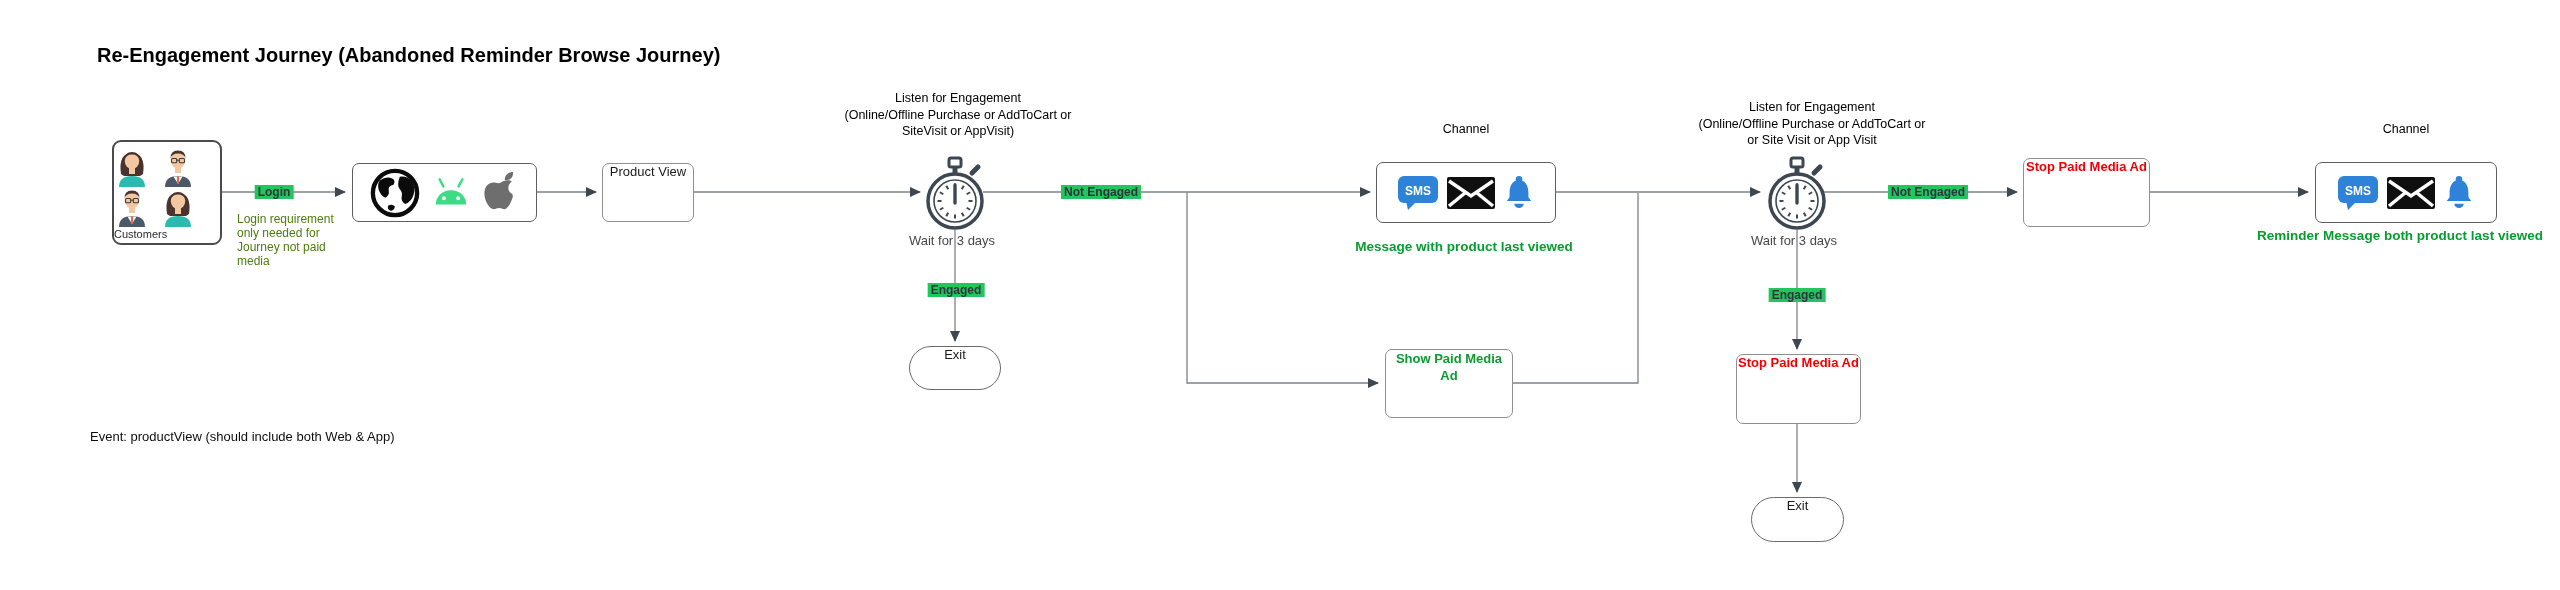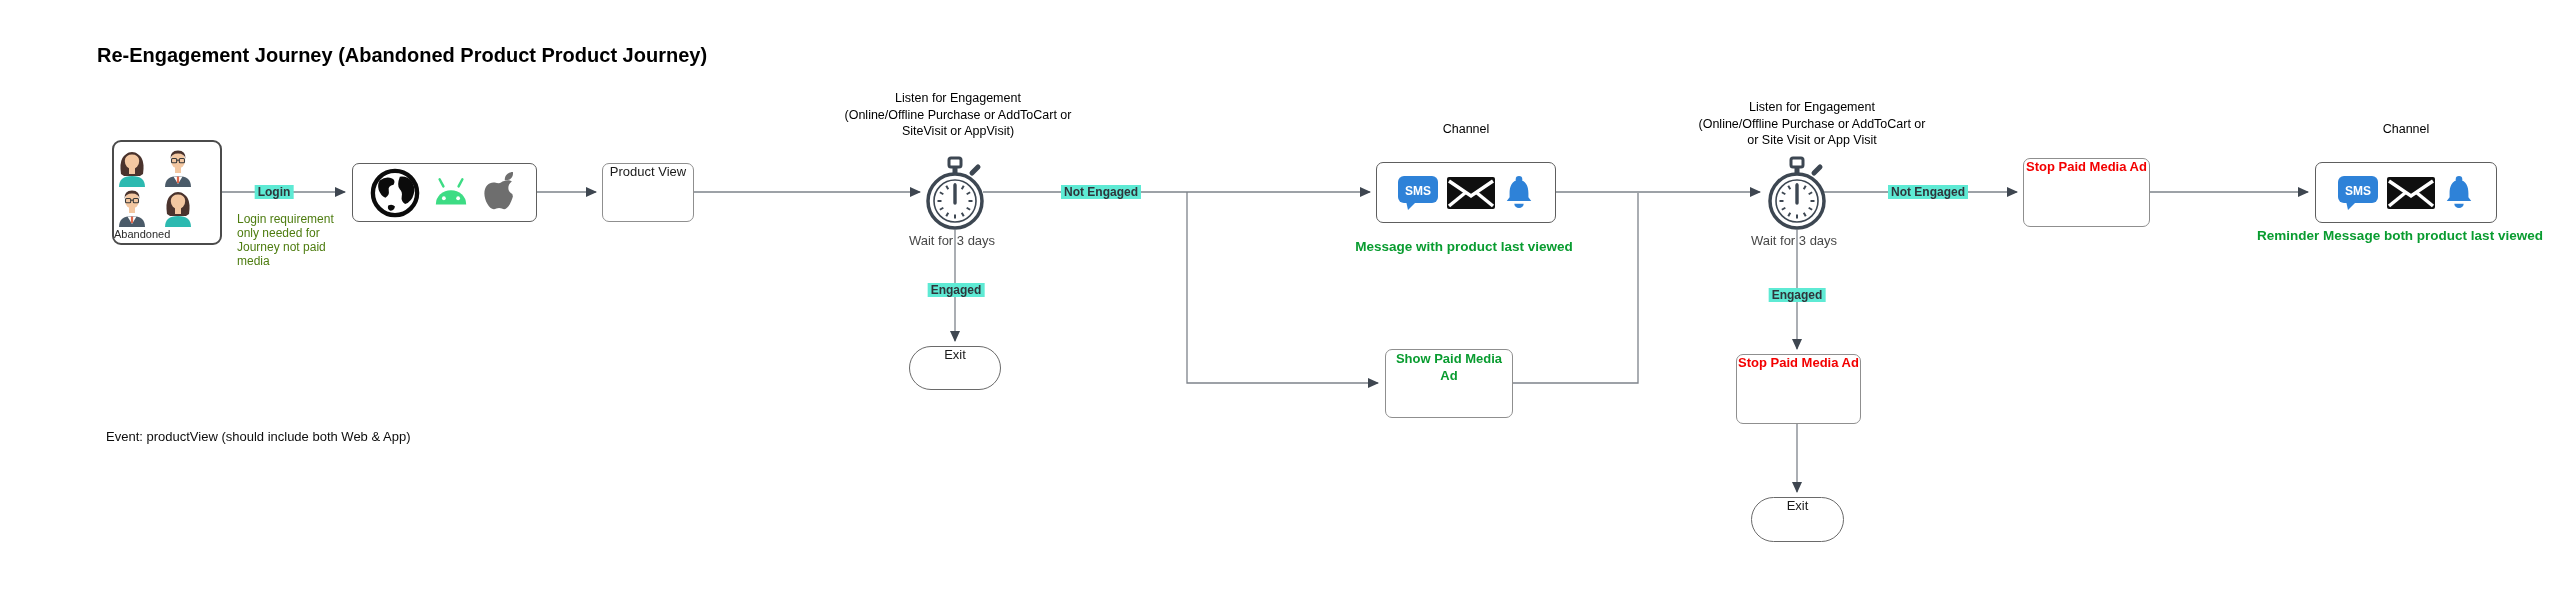--- a/index.html
+++ b/index.html
@@ -9,21 +9,21 @@
   .box{position:absolute;box-sizing:border-box;background:#fff;border:1px solid #8f8f8f;border-radius:7px;
        display:flex;align-items:flex-start;justify-content:center;text-align:center;}
   .b-heavy{border:2px solid #4b4b4b;border-radius:9px;}
   .b-med{border:1.5px solid #5e5e5e;}
   .stadium{border-radius:23px;border:1.2px solid #6a6a6a;}
   .node-label{font-size:13px;color:#1a1a1a;}
   .icon-row{display:flex;align-items:center;justify-content:center;gap:8px;}
   .cust{flex-direction:column;padding:4px 0 3px 0;}
   .cust-grid{display:grid;grid-template-columns:auto auto;column-gap:10px;row-gap:0px;}
   .cust-label{font-size:11px;color:#2b2b2b;margin-top:1px;}
-  .edge-label{position:absolute;transform:translate(-50%,-50%);background:#5eead4;padding:0 3px;
+  .edge-label{position:absolute;transform:translate(-50%,-50%);background:#22c55e;padding:0 3px;
               font-size:12px;font-weight:bold;color:#2f353b;white-space:nowrap;}
   .listen{position:absolute;transform:translateX(-50%);text-align:center;font-size:12.5px;color:#000;
           line-height:16.5px;white-space:pre-line;width:300px;}
   .wait-label{position:absolute;transform:translate(-50%,-50%);font-size:13px;color:#474747;white-space:nowrap;text-align:right;}
   .chan-title{position:absolute;transform:translateX(-50%);font-size:12.5px;color:#000;white-space:nowrap;}
   .caption{position:absolute;transform:translateX(-50%);font-size:13.5px;font-weight:bold;color:#099c30;white-space:nowrap;}
   .red-text{color:#f30000;font-weight:bold;font-size:13px;white-space:nowrap;}
   .green-text{color:#099c30;font-weight:bold;font-size:13px;white-space:pre-line;line-height:17px;}
   .note{position:absolute;font-size:12px;color:#4d7c0f;line-height:14px;white-space:pre-line;}
   .event-note{position:absolute;font-size:13px;color:#0d0d0d;white-space:nowrap;}
@@ -50,21 +50,21 @@
       <path d="M955,230 L955,341" marker-end="url(#arr)"></path>
       <path d="M1556,192 L1760,192" marker-end="url(#arr)"></path>
       <path d="M1513,383 L1638,383 L1638,193"></path>
       <path d="M1797,230 L1797,349" marker-end="url(#arr)"></path>
       <path d="M1797,424 L1797,492" marker-end="url(#arr)"></path>
       <path d="M1824,192 L2017,192" marker-end="url(#arr)"></path>
       <path d="M2150,192 L2308,192" marker-end="url(#arr)"></path>
     </g>
   </svg>
 
-  <div class="title">Re-Engagement Journey (Abandoned Product Product Journey)</div>
+  <div class="title">Re-Engagement Journey (Abandoned Reminder Browse Journey)</div>
 
   <div class="box b-heavy cust" style="left:112px;top:140px;width:110px;height:105px;">
     <div class="cust-grid">
       <svg width="36" height="40" viewBox="0 0 36 40">
         <path d="M7,27 q-3,-21 11,-21 q14,0 11,21 l-3,2 h-16 z" fill="#4a332d"></path>
         <rect x="15" y="21" width="6" height="6" fill="#f3c7a1"></rect>
         <path d="M5,40 q0,-11 13,-11 q13,0 13,11 z" fill="#2cb9b0"></path>
         <ellipse cx="18" cy="14" rx="7.2" ry="8.2" fill="#f3c7a1"></ellipse>
         <path d="M10.5,13 q0,-8 7.5,-8 q7.5,0 7.5,8 q-1.5,-5.5 -7.5,-5.5 q-6,0 -7.5,5.5 z" fill="#4a332d"></path>
       </svg>
@@ -91,21 +91,21 @@
         <line x1="16.7" y1="13.2" x2="19.3" y2="13.2" stroke="#3a3a3a" stroke-width="1.1"></line>
       </svg>
       <svg width="36" height="40" viewBox="0 0 36 40">
         <path d="M7,27 q-3,-21 11,-21 q14,0 11,21 l-3,2 h-16 z" fill="#4a332d"></path>
         <rect x="15" y="21" width="6" height="6" fill="#f3c7a1"></rect>
         <path d="M5,40 q0,-11 13,-11 q13,0 13,11 z" fill="#2cb9b0"></path>
         <ellipse cx="18" cy="14" rx="7.2" ry="8.2" fill="#f3c7a1"></ellipse>
         <path d="M10.5,13 q0,-8 7.5,-8 q7.5,0 7.5,8 q-1.5,-5.5 -7.5,-5.5 q-6,0 -7.5,5.5 z" fill="#4a332d"></path>
       </svg>
     </div>
-    <div class="cust-label">Abandoned</div>
+    <div class="cust-label">Customers</div>
   </div>
 
   <div class="edge-label" style="left:274px;top:192px;">Login</div>
   <div class="note" style="left:237px;top:212px;width:104px;">Login requirement
 only needed for
 Journey not paid
 media</div>
 
   <div class="box b-med icon-row" style="left:352px;top:163px;width:185px;height:59px;">
     <svg width="50" height="50" viewBox="0 0 52 52">
@@ -248,15 +248,15 @@
       <line x1="46" y1="29" x2="30" y2="16" stroke="#ffffff" stroke-width="3.5"></line>
     </svg>
     <svg width="32" height="37" viewBox="0 0 34 38">
       <circle cx="17" cy="5" r="3.5" fill="#2e82d8"></circle>
       <path d="M17,5.5 C9,6.5 7,13 7,20 L7,24 L4,28 L30,28 L27,24 L27,20 C27,13 25,6.5 17,5.5 Z" fill="#2e82d8"></path>
       <path d="M12,31 a5,4.5 0 0 0 10,0 z" fill="#2e82d8"></path>
     </svg>
   </div>
   <div class="caption" style="left:2400px;top:228px;">Reminder Message both product last viewed</div>
 
-  <div class="event-note" style="left:106px;top:429px;">Event: productView (should include both Web &amp; App)</div>
+  <div class="event-note" style="left:90px;top:429px;">Event: productView (should include both Web &amp; App)</div>
 
 </div>
 
 </body></html>

